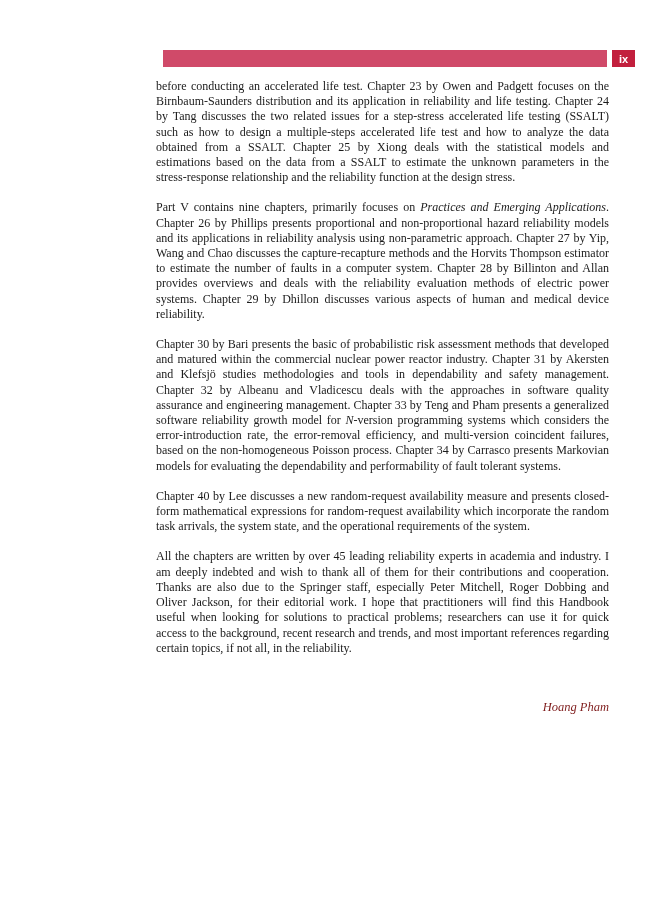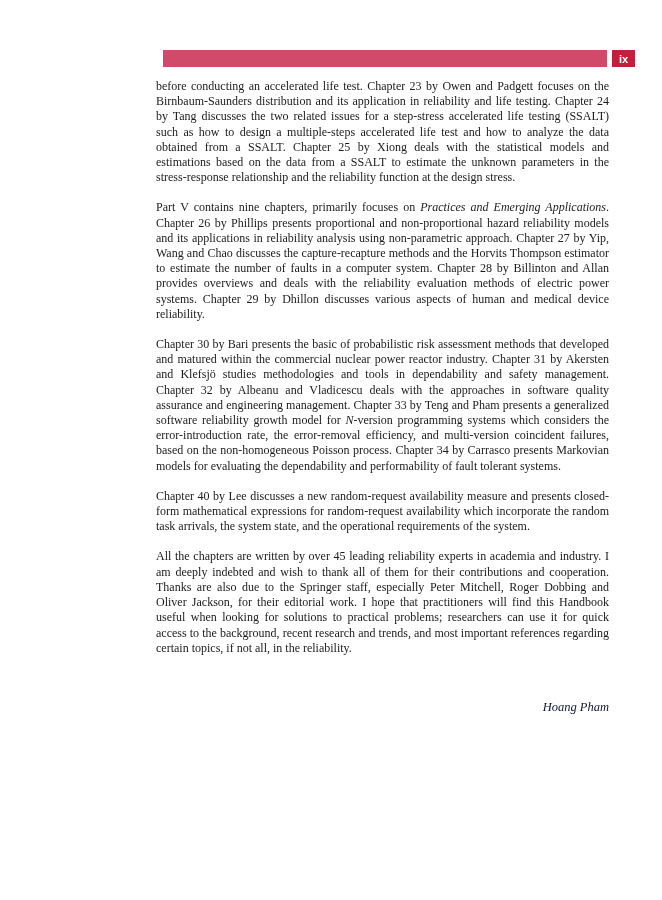--- a/index.html
+++ b/index.html
@@ -63,21 +63,21 @@
   .para {
     margin: 0 0 15px 0;
   }
   .para em { font-style: italic; }
   .signature {
     margin-top: 42px;
     text-align: right;
     font-style: italic;
     font-size: 12.5px;
     line-height: 18px;
-    color: #0f172a;
+    color: #7f1d1d;
   }
 </style>
 </head>
 <body>
 
 <div class="page">
 
   <div class="header-row">
     <div class="header-bar" style="background: rgb(208, 74, 105);">
       <span class="header-title">Preface</span>

